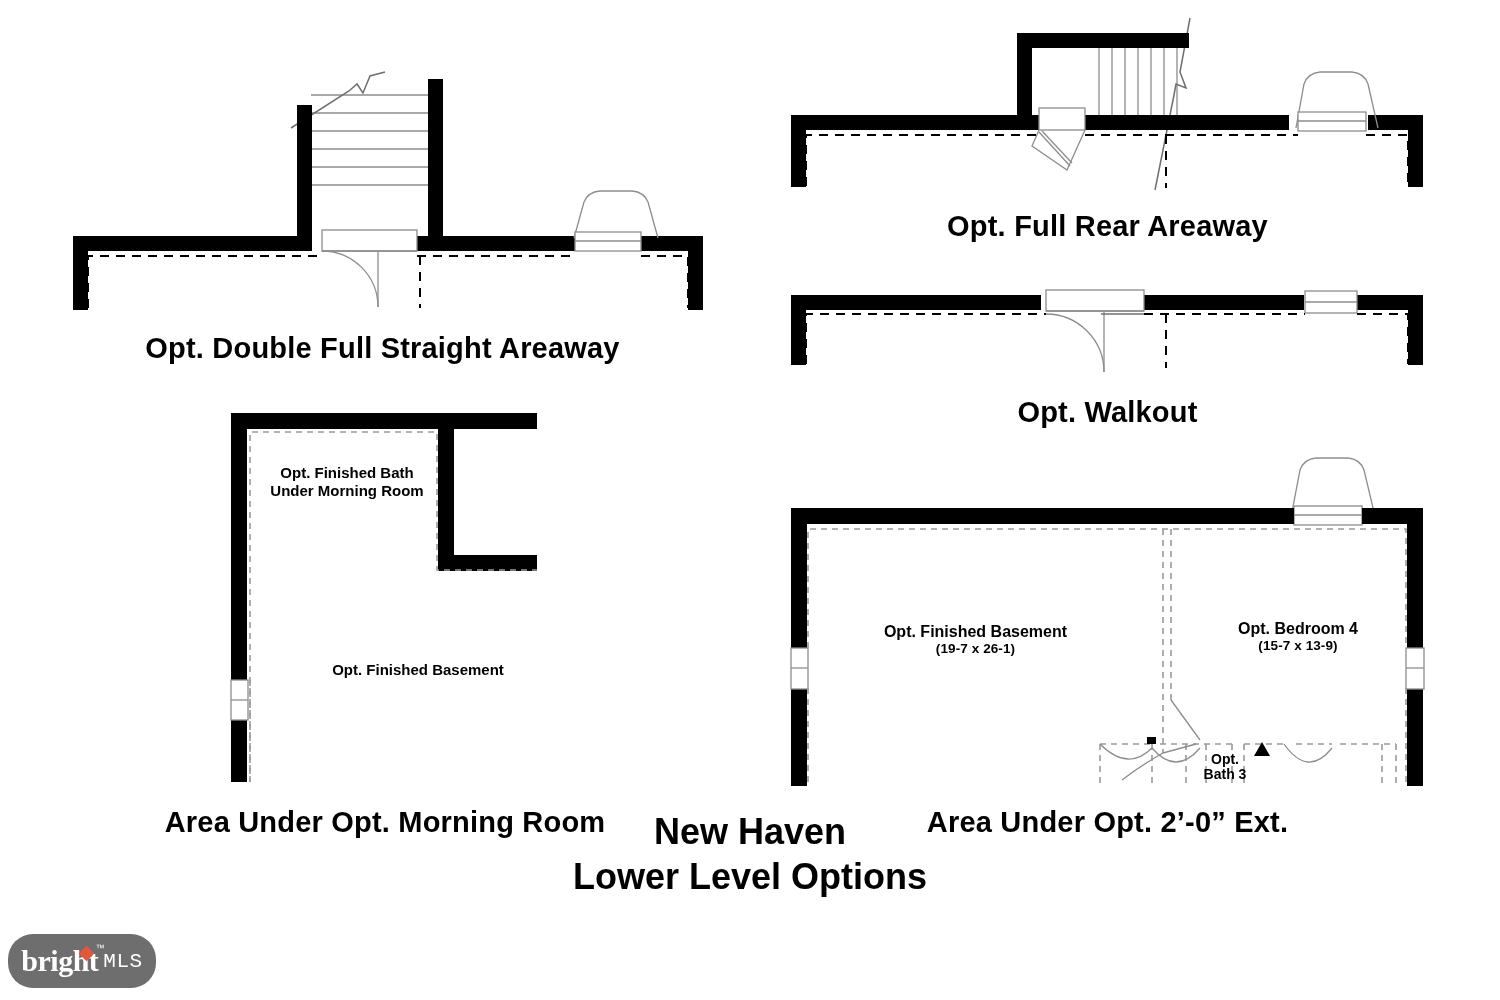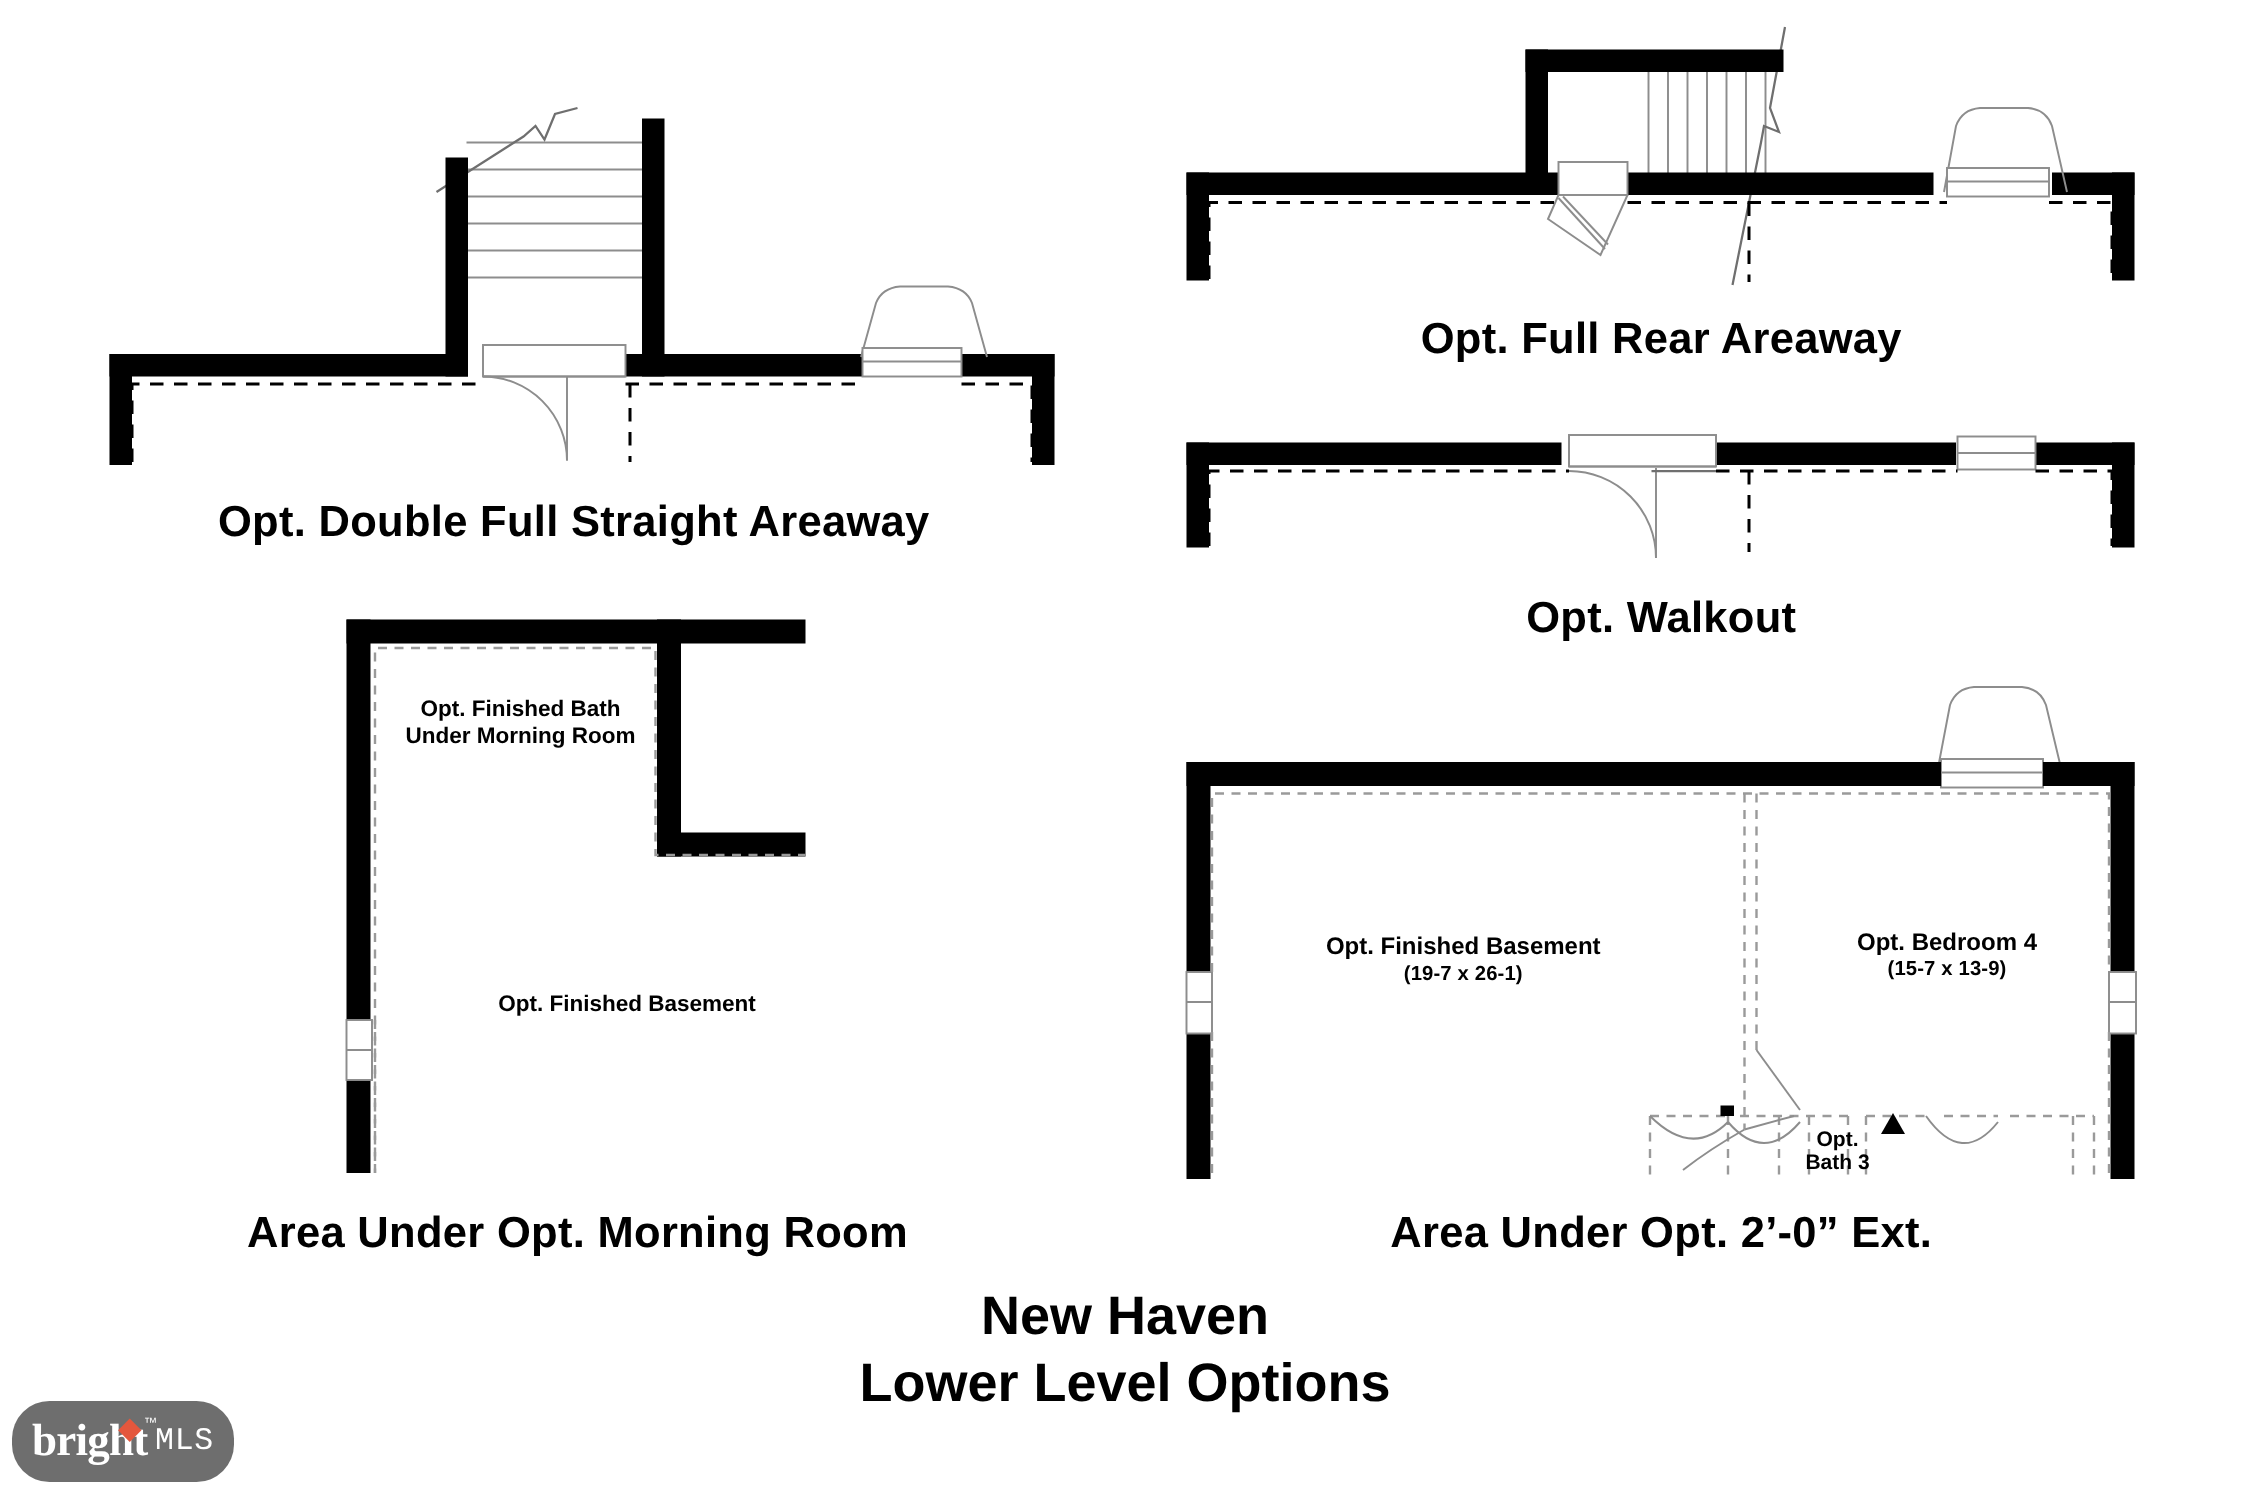--- a/index.html
+++ b/index.html
@@ -367,21 +367,21 @@
   <div class="room-label" style="left:1198px; top:620px; width:200px;">
     <span>Opt. Bedroom 4</span>
     <span class="dims">(15-7 x 13-9)</span>
   </div>
 
   <div class="room-label tiny" style="left:1177px; top:752px; width:96px;">
     <span>Opt.</span><br>
     <span>Bath 3</span>
   </div>
 
-  <div class="sheet-title" style="top:854px;">
+  <div class="sheet-title" style="top:809px;">
     <span>New Haven</span><br>
     <span>Lower Level Options</span>
   </div>
 
   <div class="watermark">
     <span class="wm-bright">
       <span>bright</span>
       <span class="wm-diamond"></span>
       <span class="wm-tm">™</span>
     </span>

